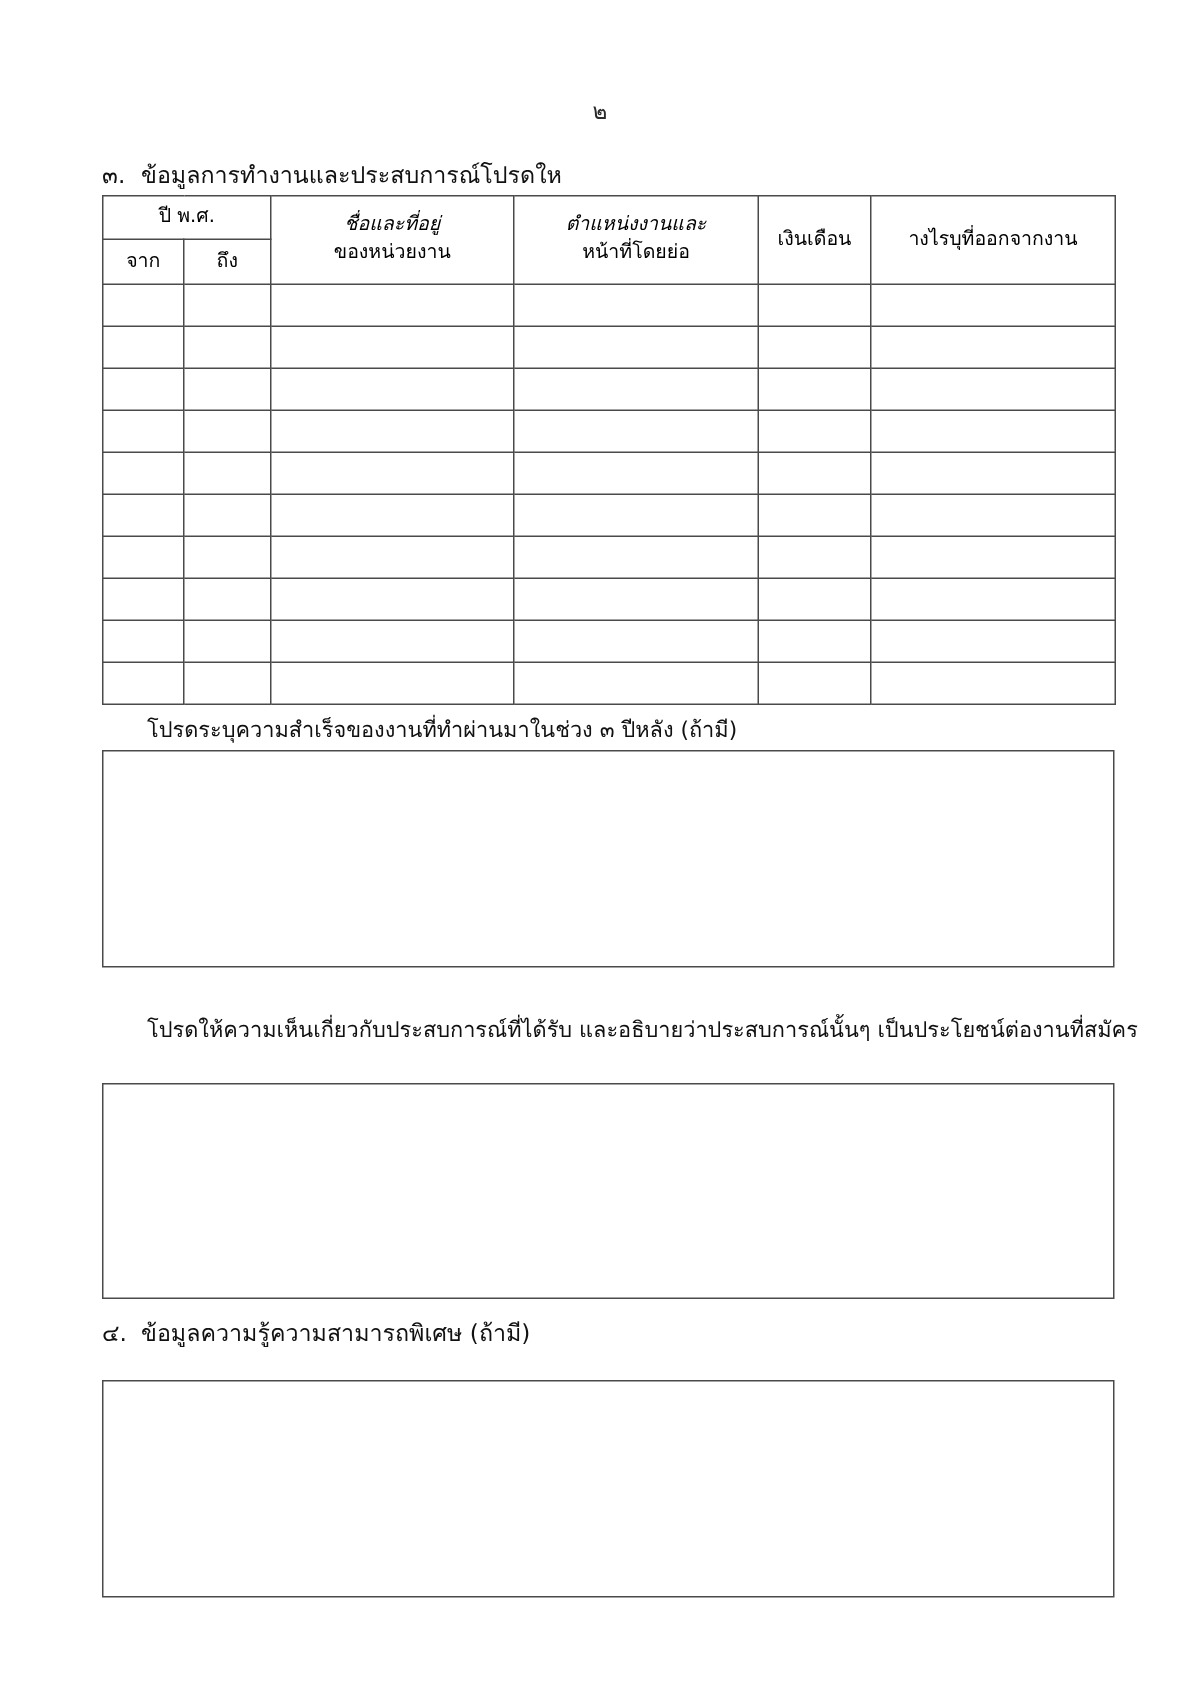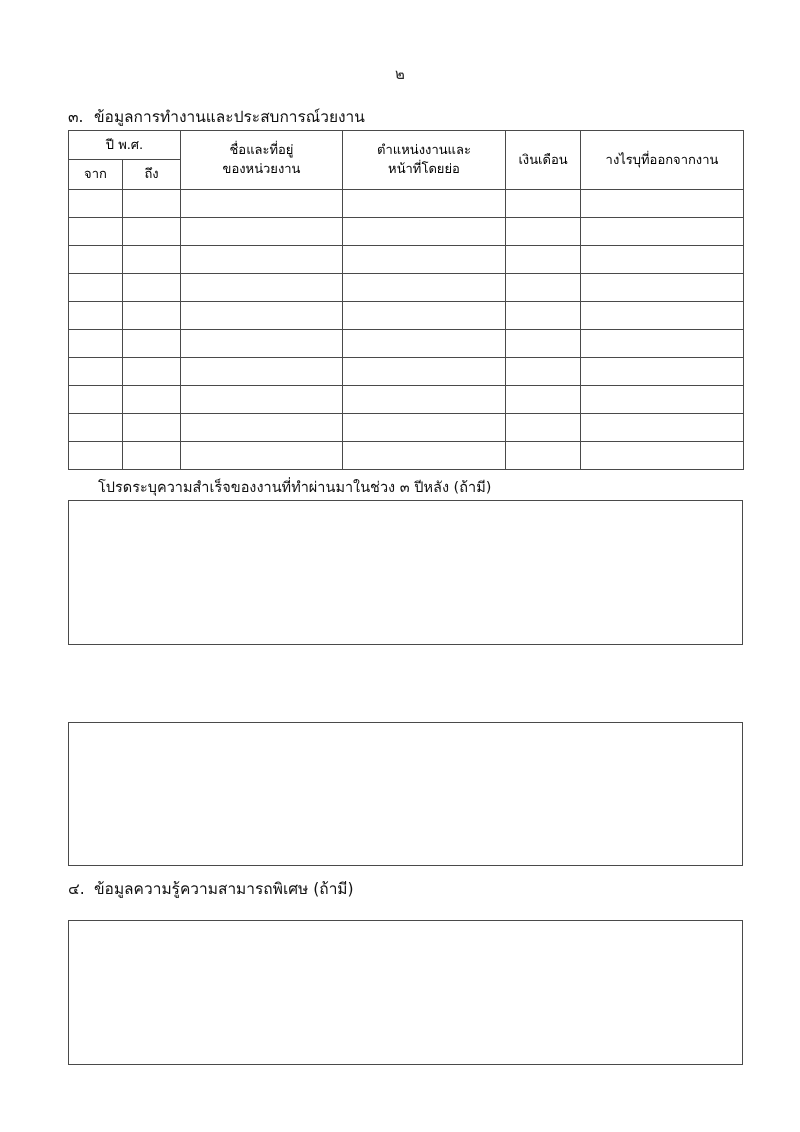--- a/index.html
+++ b/index.html
@@ -69,21 +69,21 @@
   .work-table th.group-year {
     height: 28px;
   }
   .work-table th.sub-year {
     height: 29px;
     font-family: Liberation Serif, serif;
   }
   .work-table th.tall {
     height: 57px;
   }
-  .work-table th .l1 { display: block; }
+  .work-table th .l1 { display: block; font-style: italic; }
   .work-table th .l2 { display: block; }
   .work-table td.cell {
     height: 27px;
   }
 
   
   .col-from    { width: 54px; }
   .col-to      { width: 58px; }
   .col-org     { width: 162px; }
   .col-pos     { width: 163px; }
@@ -110,21 +110,21 @@
   }
 </style>
 </head>
 <body>
 
 <div id="page">
 
   <div class="page-number">๒</div>
 
   <div class="section-heading" style="left:68px; top:104px;">
-    <span class="num">๓.</span><span>ข้อมูลการทำงานและประสบการณ์วยงาน</span>
+    <span class="num">๓.</span><span>ข้อมูลการทำงานและประสบการณ์โปรดให</span>
   </div>
 
   <table class="work-table">
     <colgroup>
       <col class="col-from">
         <col class="col-to">
         <col class="col-org">
       <col class="col-pos">
         <col class="col-salary">
         <col class="col-reason">
@@ -232,20 +232,21 @@
         </tr>
       </tbody>
   </table>
 
   <div class="prompt" style="left:98px; top:476px;">
     <span class="line">โปรดระบุความสำเร็จของงานที่ทำผ่านมาในช่วง ๓ ปีหลัง (ถ้ามี)</span>
   </div>
   <div class="writebox" style="top:500px; height:145px;"></div>
 
   <div class="prompt" style="left:98px; top:676px;">
+    <span class="line">โปรดให้ความเห็นเกี่ยวกับประสบการณ์ที่ได้รับ และอธิบายว่าประสบการณ์นั้นๆ เป็นประโยชน์ต่องานที่สมัคร</span>
   </div>
   <div class="writebox" style="top:722px; height:144px;"></div>
 
   <div class="section-heading" style="left:68px; top:876px;">
     <span class="num">๔.</span><span>ข้อมูลความรู้ความสามารถพิเศษ (ถ้ามี)</span>
   </div>
   <div class="writebox" style="top:920px; height:145px;"></div>
 
 </div>
 

